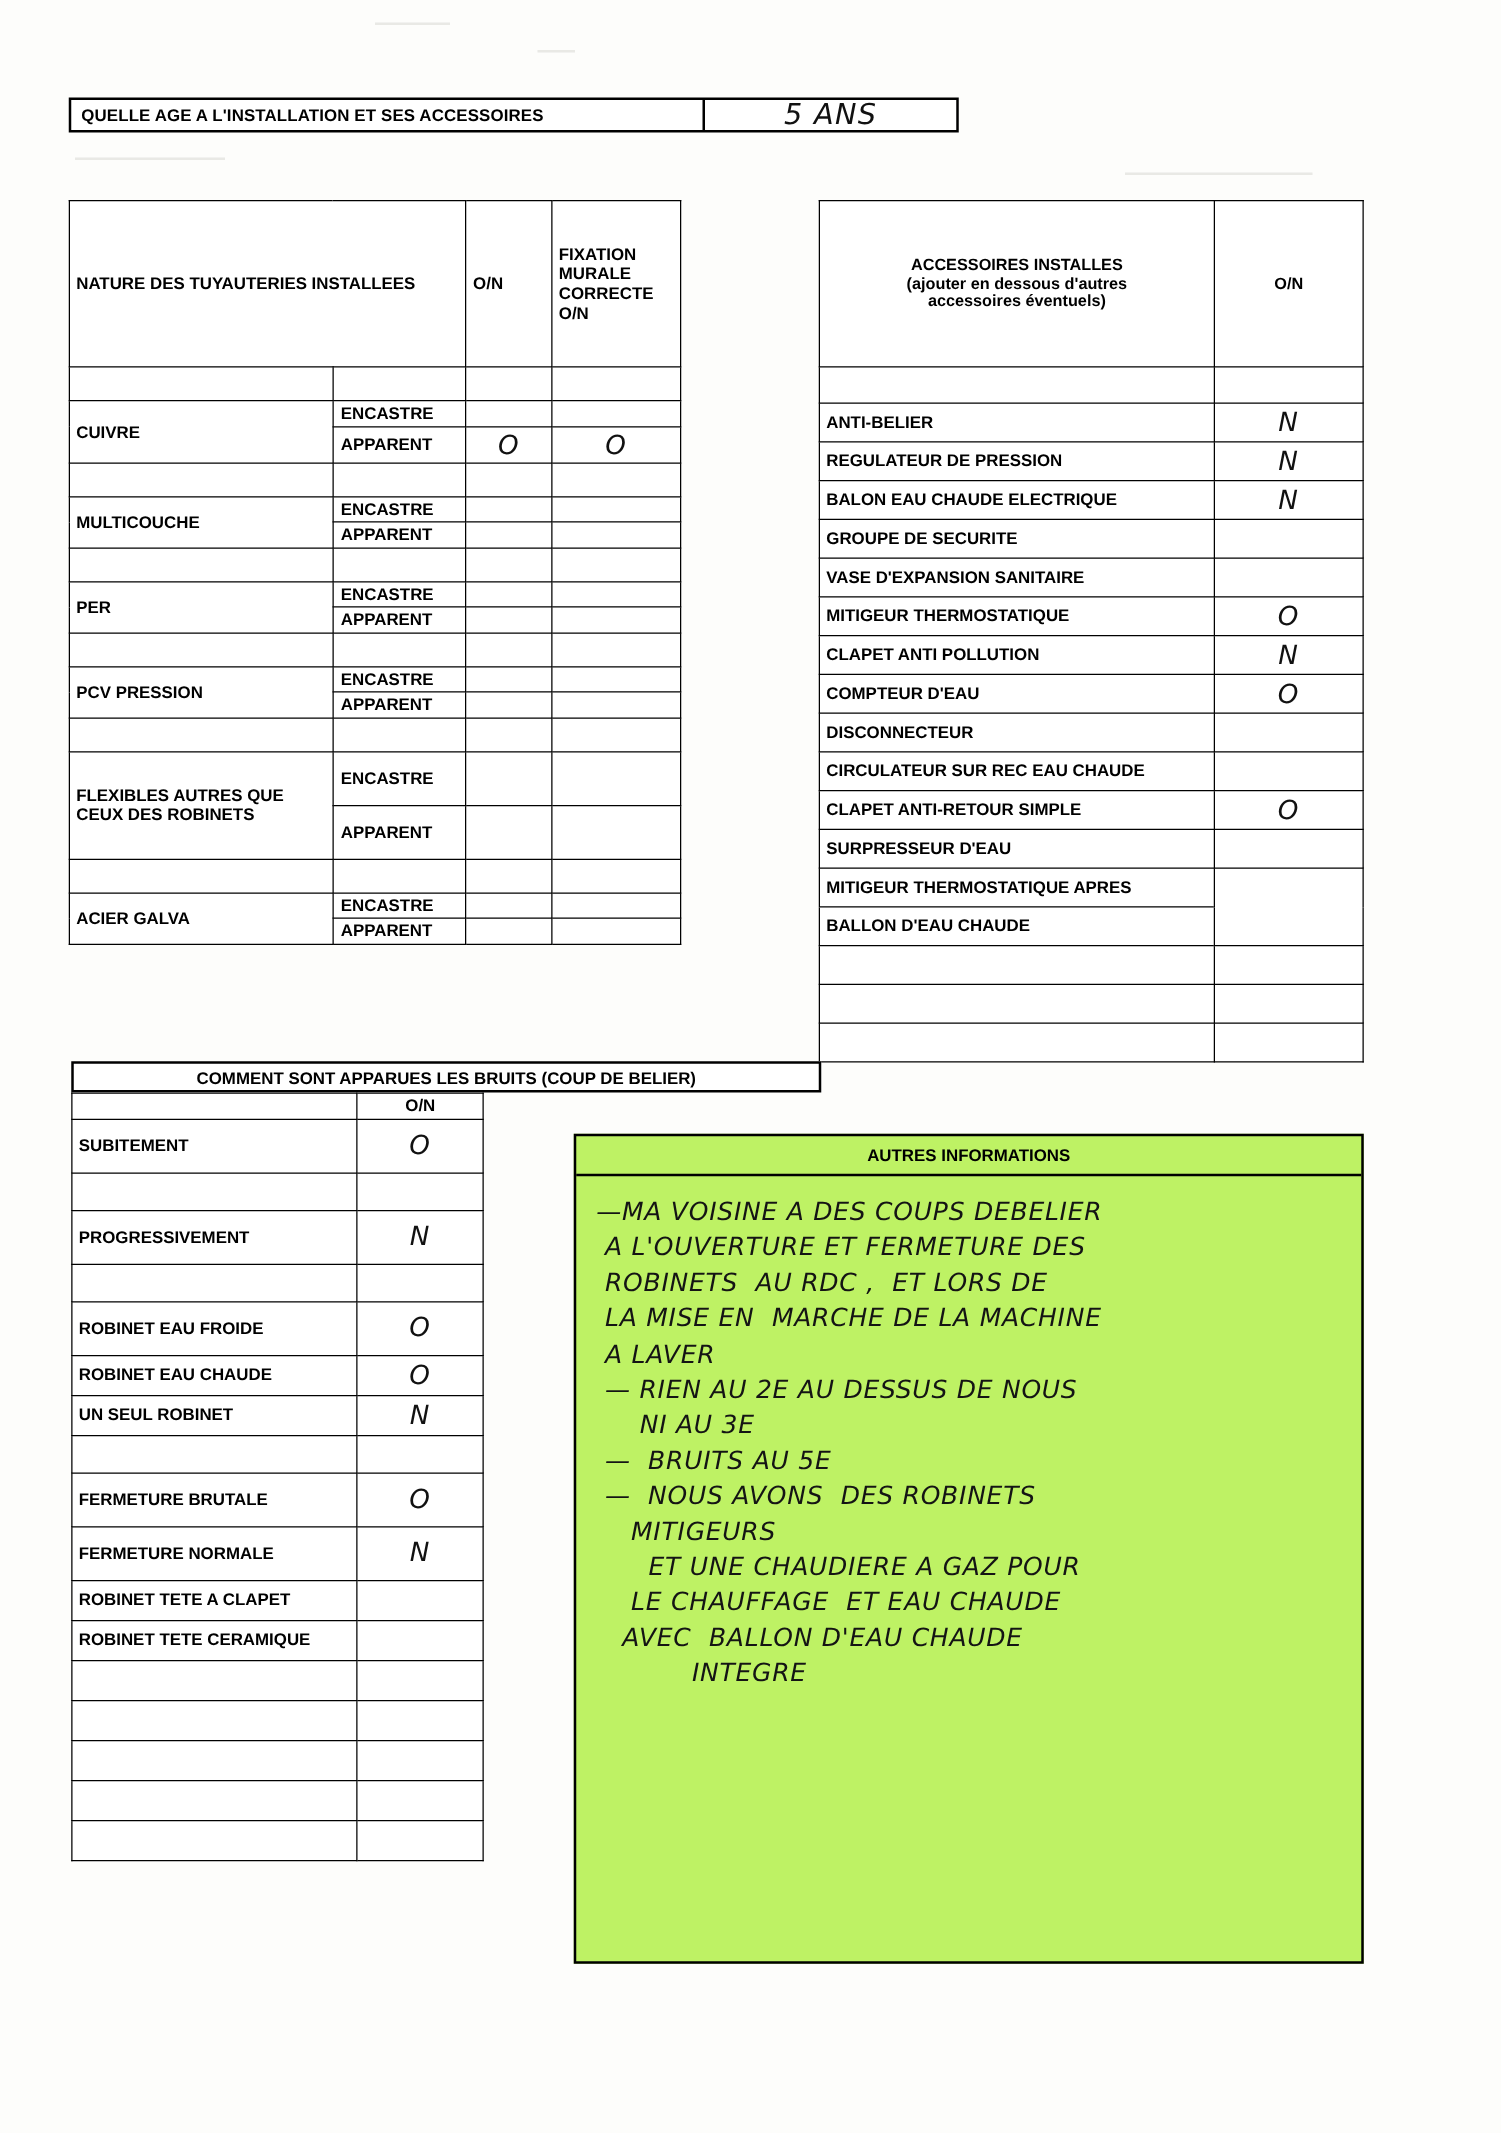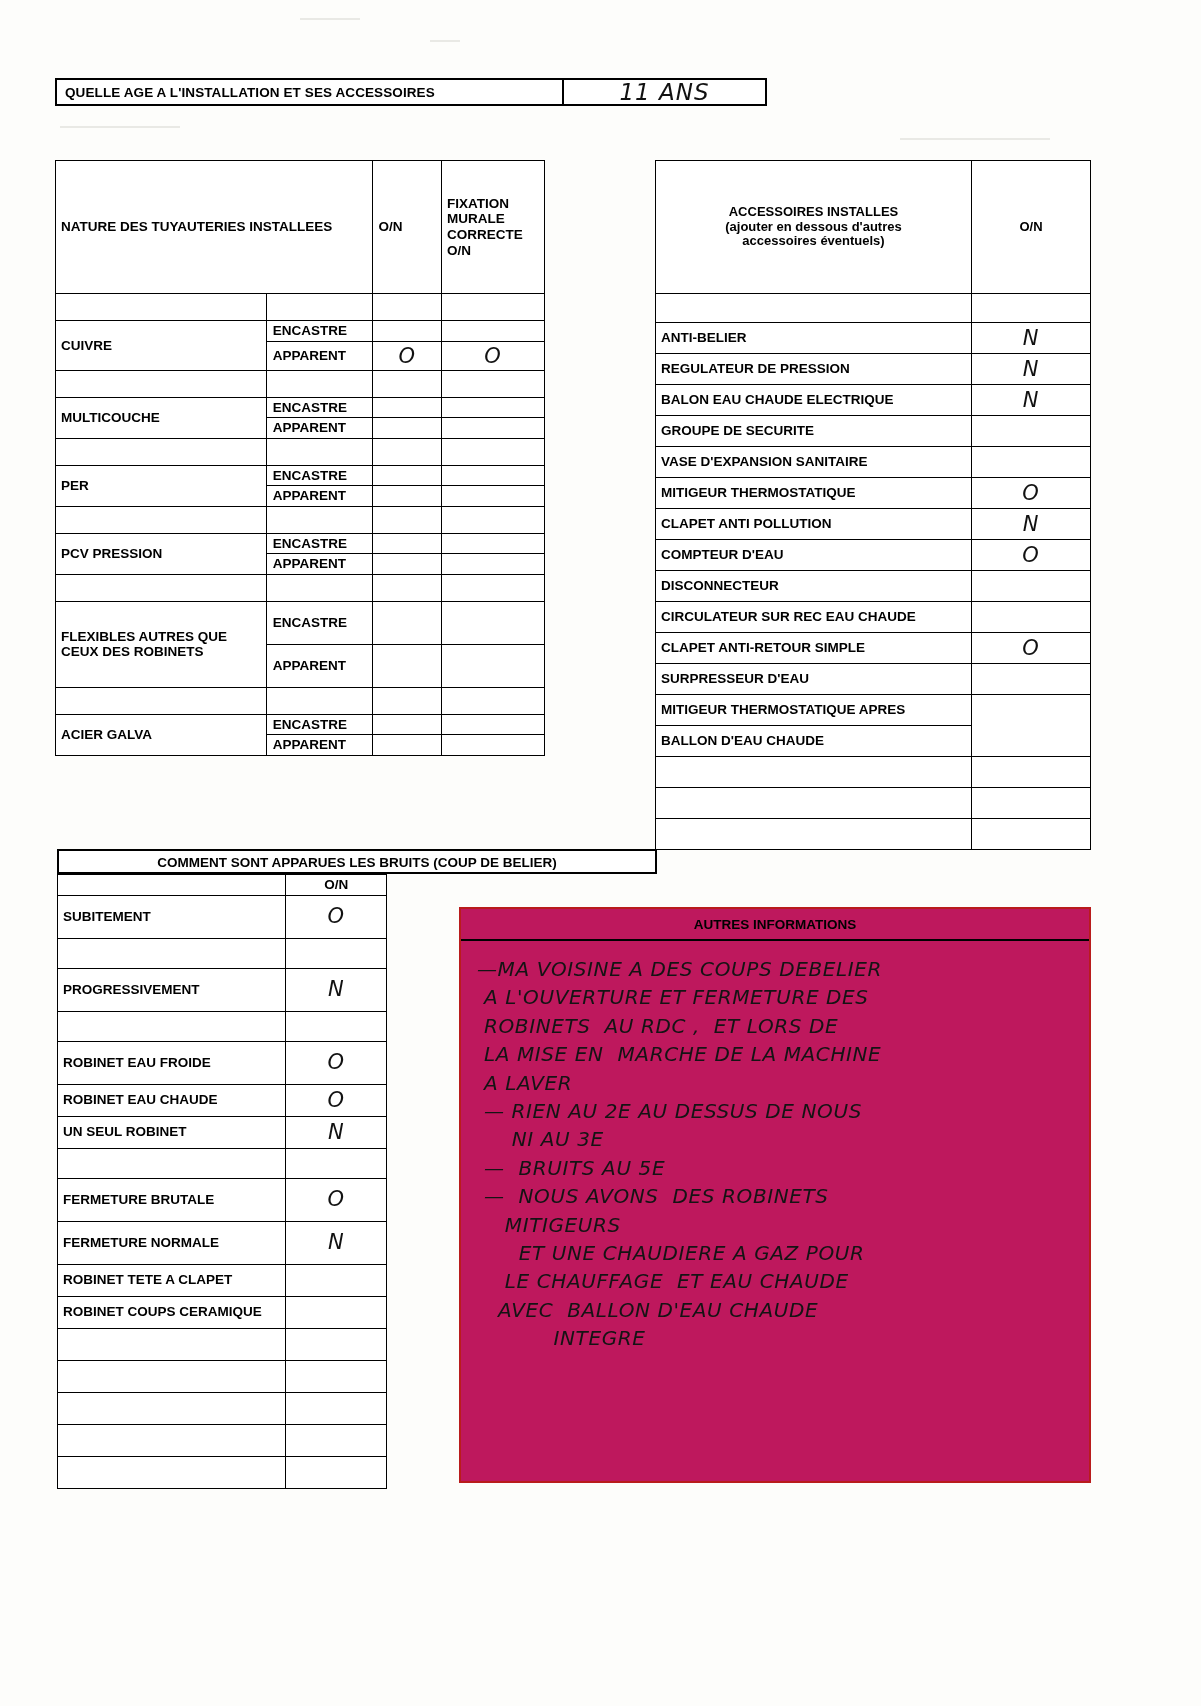--- a/index.html
+++ b/index.html
@@ -122,24 +122,24 @@
   #noises-table tr.tall td { height: 38px; }
   #noises-table tr.short td { height: 27px; }
   #noises-table tr.blank td { height: 25px; }
 
   
   #other-info {
     position: absolute;
     top: 907px;
     left: 459px;
     width: 632px;
-    height: 576px;
-    border: 2px solid #b91c1c;
+    height: 664px;
+    border: 2px solid #000000;
     box-sizing: border-box;
-    background: #be185d;
+    background: #bef264;
   }
   #other-info .oi-head {
     border-bottom: 2px solid #000;
     text-align: center;
     font-size: 13.5px;
     font-weight: bold;
     padding: 8px 0 7px;
   }
   #other-info .oi-body {
     padding: 14px 16px 0 16px;
@@ -164,21 +164,21 @@
 
 <div class="page">
 
   <div class="scan-noise" style="top:18px;left:300px;width:60px;height:2px;"></div>
   <div class="scan-noise" style="top:40px;left:430px;width:30px;height:2px;"></div>
   <div class="scan-noise" style="top:126px;left:60px;width:120px;height:2px;"></div>
   <div class="scan-noise" style="top:138px;left:900px;width:150px;height:2px;"></div>
 
   <div id="age-band">
     <div class="label">QUELLE AGE A L'INSTALLATION  ET SES ACCESSOIRES</div>
-    <div class="value hand">11 ANS</div>
+    <div class="value hand">5 ANS</div>
   </div>
 
   <table class="tbl" id="pipes-table">
     <tbody>
         <tr>
       <td class="head" colspan="2" style="width:325px">NATURE DES TUYAUTERIES INSTALLEES</td>
       <td class="head" style="width:66px">O/N</td>
       <td class="head" style="width:96px;white-space:pre-line">FIXATION
 MURALE
 CORRECTE
@@ -433,21 +433,21 @@
         </tr>
     <tr class="tall">
           <td class="lbl">FERMETURE NORMALE</td>
           <td class="val hand">N</td>
         </tr>
     <tr class="short">
           <td class="lbl">ROBINET TETE A CLAPET</td>
           <td class="val hand"></td>
         </tr>
     <tr class="short">
-          <td class="lbl">ROBINET COUPS CERAMIQUE</td>
+          <td class="lbl">ROBINET TETE CERAMIQUE</td>
           <td class="val hand"></td>
         </tr>
     <tr class="short">
           <td class="lbl"></td>
           <td class="val"></td>
         </tr>
     <tr class="short">
           <td class="lbl"></td>
           <td class="val"></td>
         </tr>

